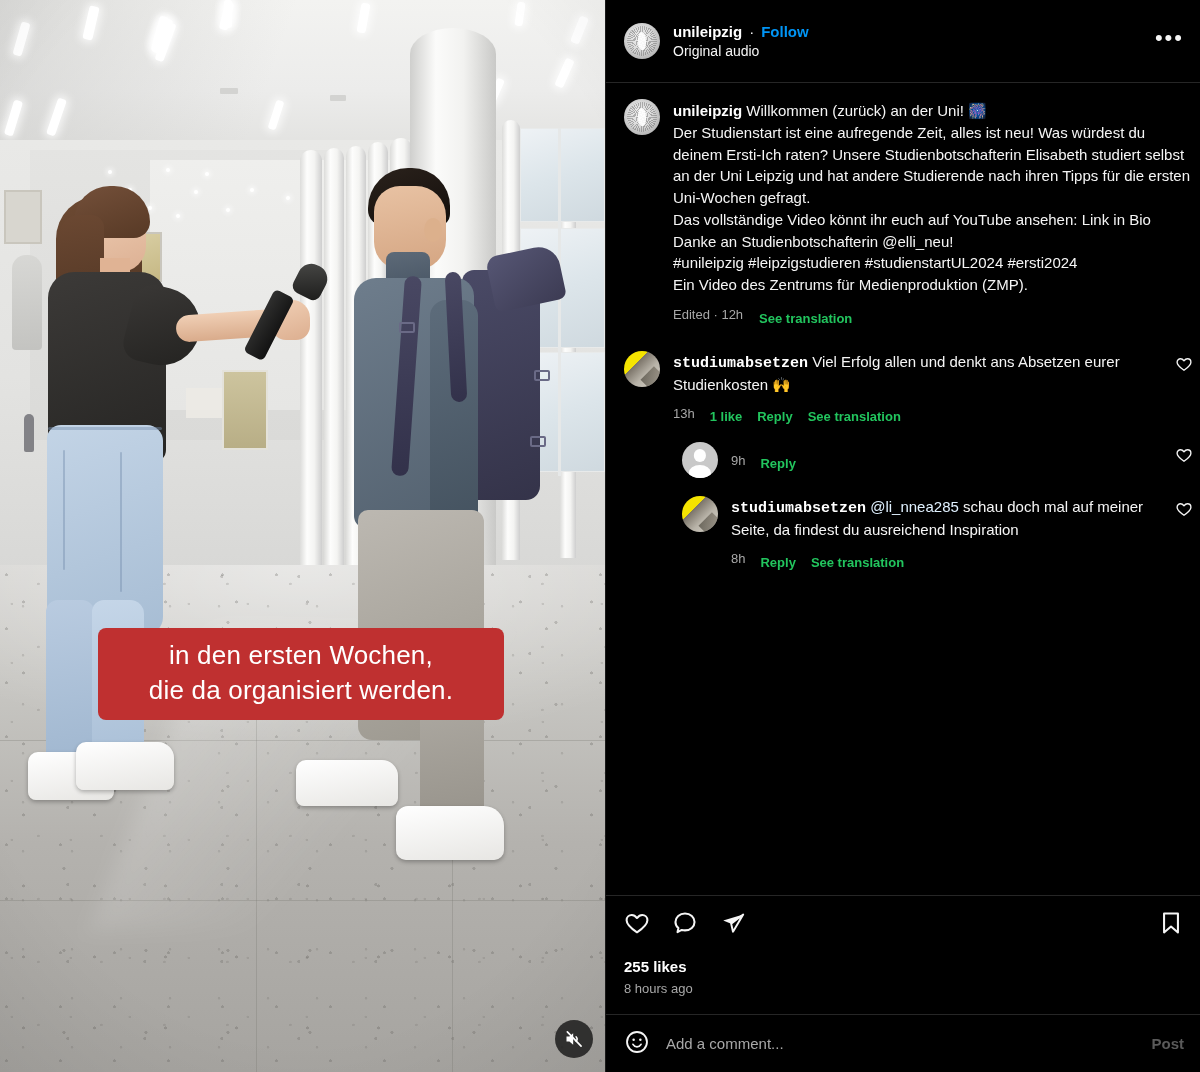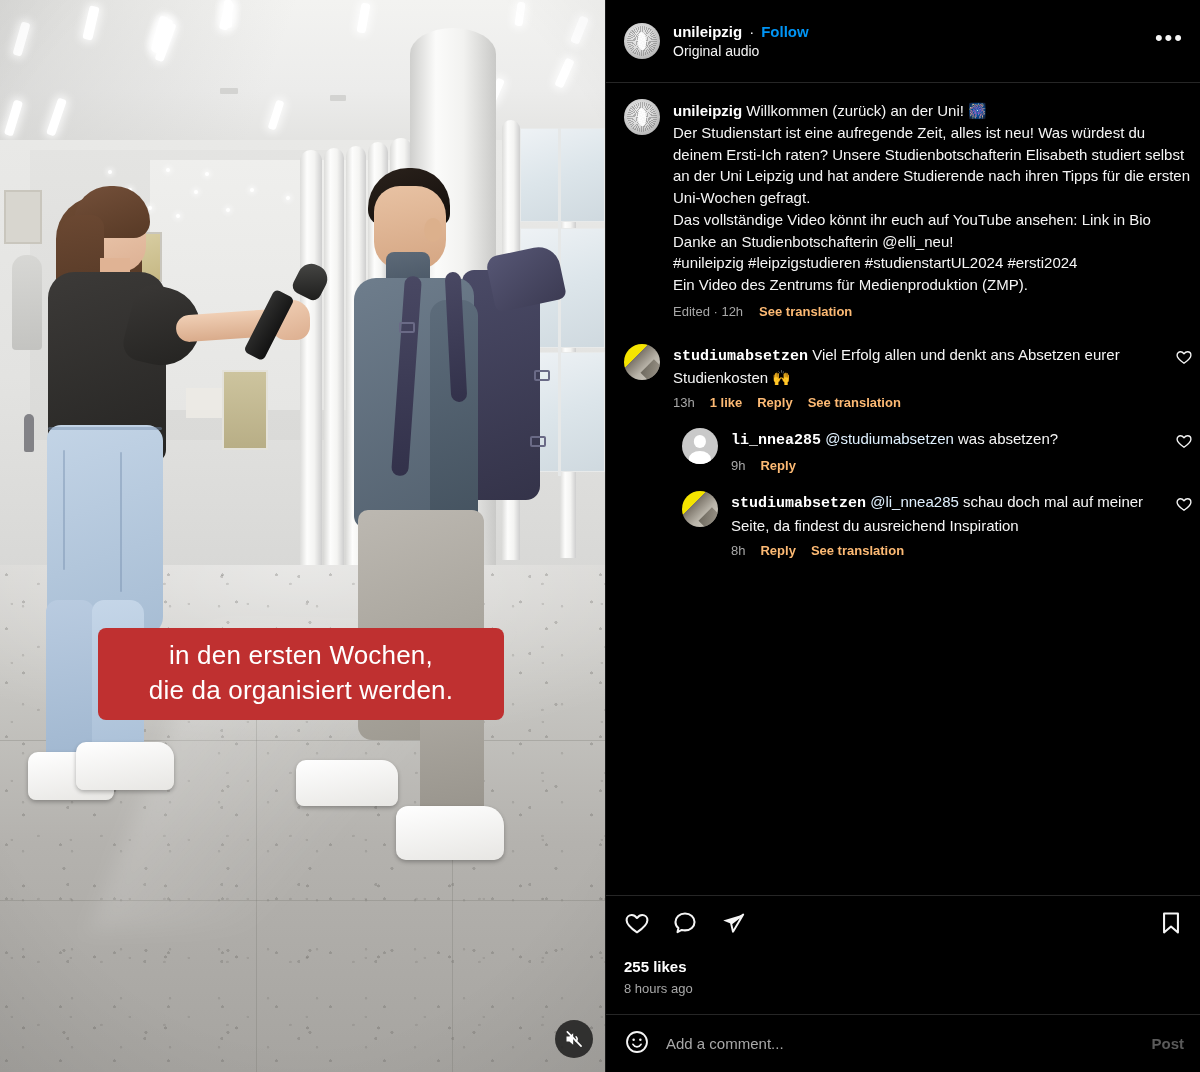--- a/index.html
+++ b/index.html
@@ -285,21 +285,21 @@
   }
   .caption-block { display:flex; gap:13px; align-items:flex-start; }
   .cap-text {
     color:#f5f5f5; font-size:15px; line-height:1.45; min-width:0;
     padding-top:1px;
   }
   .cap-text .bold { font-weight:700; color:#fff; }
   .cap-para { }
   .cap-meta { margin-top:7px; display:flex; gap:16px; align-items:center; }
   .meta-muted { color:#a8a8a8; font-size:13px; }
-  .meta-strong { color:#fdba74; font-size:13px; font-weight:700; cursor:pointer; }
+  .meta-strong { color:#22c55e; font-size:13px; font-weight:700; cursor:pointer;margin-top:7px; }
 
   .comment {
     display:flex; gap:13px; align-items:flex-start;
     margin-top:22px; position:relative; padding-right:34px;
   }
   .comment.reply { margin-left:58px; margin-top:18px; }
   .c-body { min-width:0; flex:1 1 auto; }
   .c-text { color:#f5f5f5; font-size:15px; line-height:1.42; }
   .c-text .bold { font-weight:700; color:#fff;font-family:Liberation Mono, monospace; }
   .c-text .mention { color:#e0f1ff; }
@@ -539,25 +539,20 @@
           <svg width="18" height="18" viewBox="0 0 24 24">
             <path d="M12 20.3 C6.4 16.5 2.8 13.4 2.8 9.6 C2.8 6.9 4.9 5 7.4 5 C9.1 5 10.6 5.9 12 7.6 C13.4 5.9 14.9 5 16.6 5 C19.1 5 21.2 6.9 21.2 9.6 C21.2 13.4 17.6 16.5 12 20.3 Z" fill="none" stroke="#f5f5f5" stroke-width="1.8" stroke-linejoin="round"></path>
           </svg>
         </div>
       </div>
 
 
       <div class="comment reply">
         <div class="avatar blank"></div>
         <div class="c-body">
-          <div class="c-text">
-            <span class="bold">li_nnea285</span>
-            <span class="mention">@studiumabsetzen</span>
-            <span>was absetzen?</span>
-          </div>
           <div class="c-meta">
             <span class="meta-muted">9h</span>
             <span class="meta-strong">Reply</span>
           </div>
         </div>
         <div class="heart-btn">
           <svg width="18" height="18" viewBox="0 0 24 24">
             <path d="M12 20.3 C6.4 16.5 2.8 13.4 2.8 9.6 C2.8 6.9 4.9 5 7.4 5 C9.1 5 10.6 5.9 12 7.6 C13.4 5.9 14.9 5 16.6 5 C19.1 5 21.2 6.9 21.2 9.6 C21.2 13.4 17.6 16.5 12 20.3 Z" fill="none" stroke="#f5f5f5" stroke-width="1.8" stroke-linejoin="round"></path>
           </svg>
         </div>

